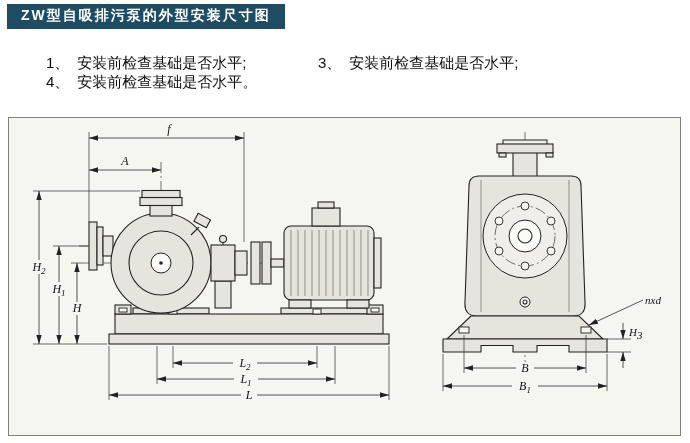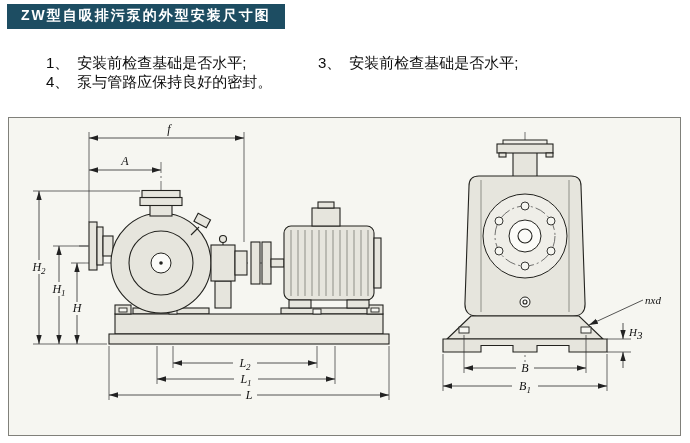--- a/index.html
+++ b/index.html
@@ -40,21 +40,21 @@
   <div class="title-bar">ZW型自吸排污泵的外型安装尺寸图</div>
 
   <div class="notes">
     <div class="note">
       <span class="note-num">1、</span><span>安装前检查基础是否水平;</span>
     </div>
     <div class="note">
       <span class="note-num">3、</span><span>安装前检查基础是否水平;</span>
     </div>
     <div class="note">
-      <span class="note-num">4、</span><span>泵与管路应保持良好的密封。</span>
+      <span class="note-num">4、</span><span>安装前检查基础是否水平。</span>
     </div>
   </div>
 
   <div class="drawing-box">
     <svg viewBox="0 0 671 317" width="671" height="317">
       <defs>
         <marker id="arr" viewBox="0 0 9 9" refX="9" refY="4.5" markerWidth="9" markerHeight="9" markerUnits="userSpaceOnUse" orient="auto-start-reverse">
           <path d="M0,1.8 L9,4.5 L0,7.2 Z" fill="#222"></path>
         </marker>
       </defs>

